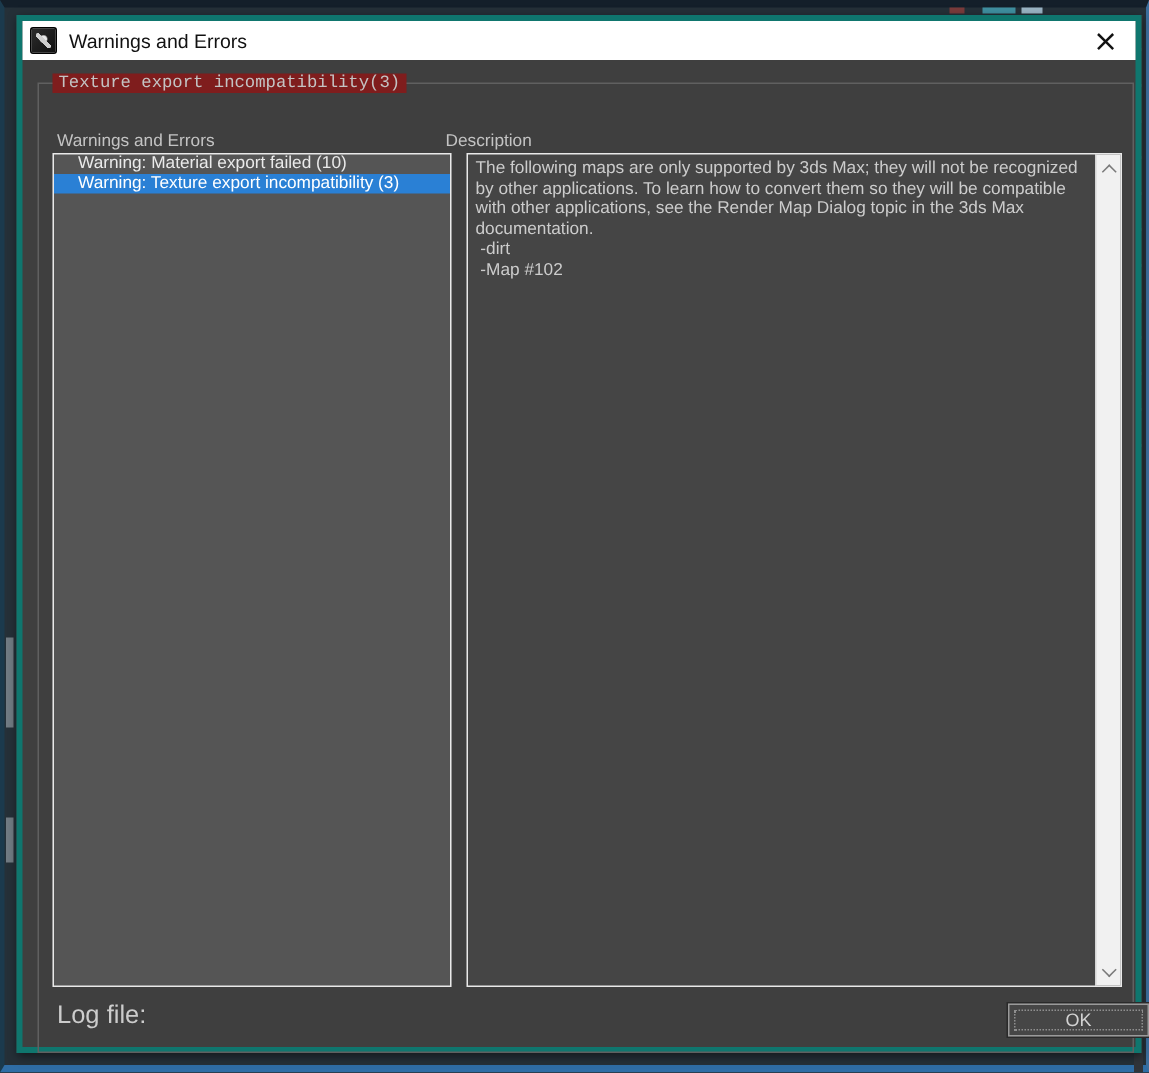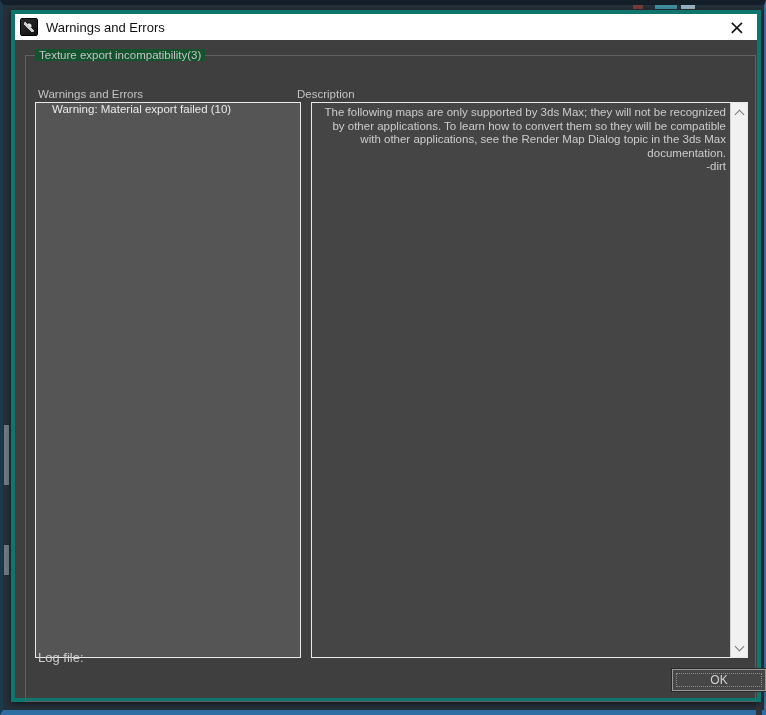--- a/index.html
+++ b/index.html
@@ -58,22 +58,22 @@
     font-family: "DejaVu Sans", sans-serif;
   }
 
   
   .groupbox {
     position: absolute; left: 10px; top: 41px; width: 731px; height: 647px;
     border: 1px solid #606060;
   }
   .groupbox-label {
     position: absolute; left: 9px; top: -7px;
-    background: #14532d; padding: 0 4px;
-    font-size: 11.5px; color: #c3c3c3;
+    background: #7f1d1d; padding: 0 4px;
+    font-size: 11.5px; color: #c3c3c3; font-family: Liberation Mono, monospace;
   }
 
   .panel-label {
     position: absolute; font-size: 11.5px; color: #c3c3c3;
   }
   .label-warnings { left: 12px; top: 32px; }
   .label-description { left: 271px; top: 32px; }
 
   .listbox {
     position: absolute; left: 9px; top: 46px; width: 266px; height: 556px;
@@ -85,21 +85,20 @@
     font-size: 11.5px; line-height: 13px; color: #eaeaea;
     padding: 0 16px; white-space: nowrap; cursor: default;
   }
   .list-item.selected { background: var(--selection, #2a80d5); color: #ffffff; }
 
   .descbox {
     position: absolute; left: 285px; top: 46px; width: 437px; height: 556px;
     background: var(--desc-bg, #454545);
     border: 1px solid #e9e9e9;
     display: flex;
-    text-align: right;
   }
   .desc-content {
     flex: 1; padding: 3px 4px 3px 5px;
     font-size: 11.5px; line-height: 13.5px; color: #cccccc;
     overflow: hidden;
   }
   .desc-line { white-space: pre-wrap; }
 
   
   .scrollbar {
@@ -109,21 +108,21 @@
   }
   .scroll-btn {
     height: 17px; display: flex; align-items: center; justify-content: center;
     cursor: pointer;
   }
   .chev { width: 7px; height: 7px; border-right: 1px solid #7a7a7a; border-bottom: 1px solid #7a7a7a; }
   .chev.up   { transform: rotate(-135deg); margin-top: 5px; }
   .chev.down { transform: rotate(45deg);  margin-bottom: 5px; }
 
   
-  .logfile-label { position: absolute; left: 12px; top: 594px; font-size: 13px; color: #cccccc; }
+  .logfile-label { position: absolute; left: 12px; top: 611px; font-size: 17px; color: #cccccc; }
   .logfile-path  { position: absolute; left: 12px; top: 629px; width: 640px; font-size: 11.5px; color: #c4c4c4; white-space: nowrap; overflow: hidden; }
   .ok-btn {
     position: absolute; left: 646px; top: 613px; width: 94px; height: 22px;
     background: #464646;
     border: 1px solid #9a9a9a;
     box-shadow: 0 0 0 1px #2a2a2a;
     color: #d2d2d2; font-size: 12px; font-family: "Liberation Sans", sans-serif;
     cursor: pointer; position: absolute;
   }
   .ok-btn .focus-ring {
@@ -165,26 +164,28 @@
     </div>
 
     <div class="groupbox">
       <span class="groupbox-label">Texture export incompatibility(3)</span>
 
       <span class="panel-label label-warnings">Warnings and Errors</span>
       <span class="panel-label label-description">Description</span>
 
       <div class="listbox">
         <div class="list-item">Warning: Material export failed (10)</div>
+        <div class="list-item selected">Warning: Texture export incompatibility (3)</div>
       </div>
 
       <div class="descbox">
         <div class="desc-content">
           <div class="desc-line">The following maps are only supported by 3ds Max; they will not be recognized by other applications. To learn how to convert them so they will be compatible with other applications, see the Render Map Dialog topic in the 3ds Max documentation.</div>
           <div class="desc-line"> -dirt</div>
+          <div class="desc-line"> -Map #102</div>
         </div>
         <div class="scrollbar">
           <div class="scroll-btn">
               <span class="chev up"></span>
             </div>
           <div class="scroll-btn">
               <span class="chev down"></span>
             </div>
         </div>
       </div>

